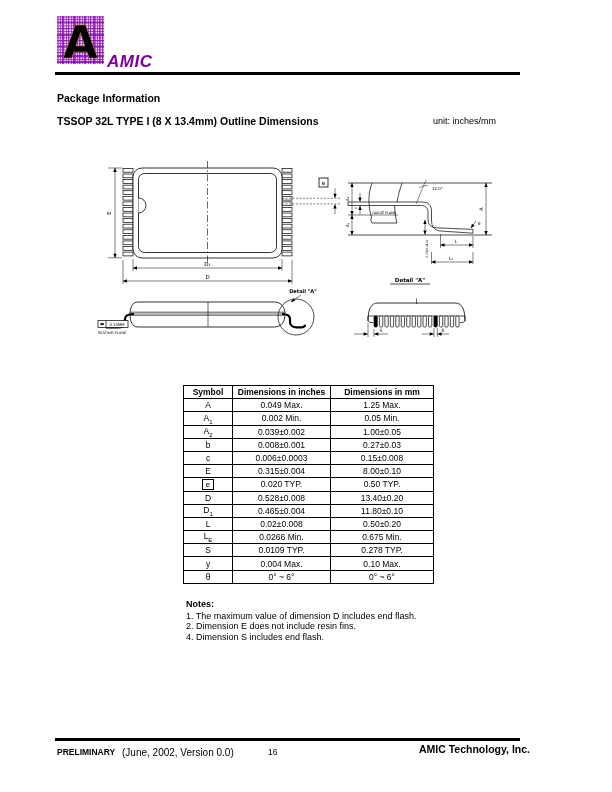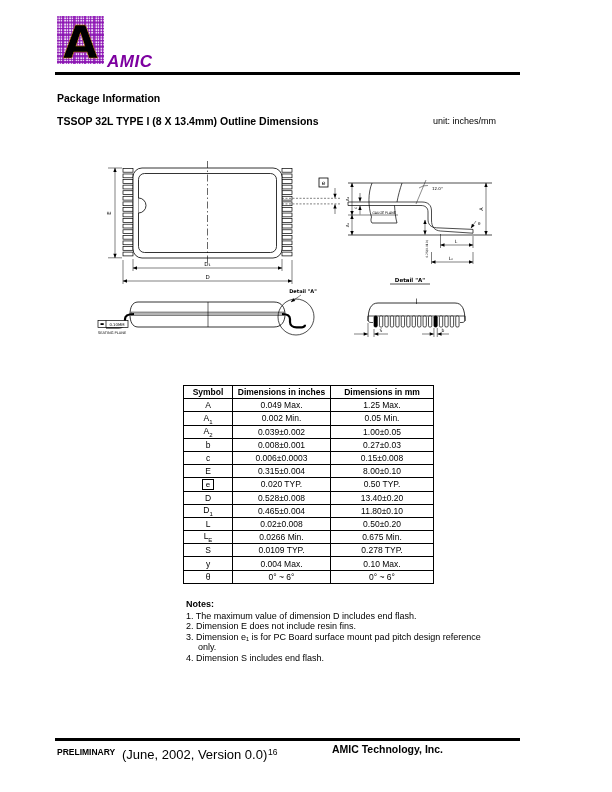--- a/index.html
+++ b/index.html
@@ -21,23 +21,23 @@
   .dim-table th{font-weight:bold;}
   .dim-table sub{font-size:6px;}
   .boxed{display:inline-block;border:1px solid #000;padding:0 2.5px;line-height:9px;font-size:8px;}
   
   .notes{left:186px;top:599px;width:296px;font-size:9px;line-height:10.5px;}
   .notes-title{font-weight:bold;margin-bottom:1px;}
   .note-item{padding-left:12px;text-indent:-12px;}
   
   .rule-bottom{left:55px;top:738px;width:465px;height:2.5px;background:#000;}
   .f-status{left:57px;top:747px;font-size:8.5px;font-weight:bold;}
-  .f-version{left:122px;top:747px;font-size:13px;}
+  .f-version{left:122px;top:747px;font-size:10px;}
   .f-page{left:268px;top:747px;font-size:8.5px;}
-  .f-company{left:255px;top:743px;width:265px;text-align:center;font-size:10.5px;font-weight:bold;}
+  .f-company{left:265px;top:743px;width:265px;text-align:right;font-size:10.5px;font-weight:bold;}
 </style>
 </head>
 <body>
 
 <div class="page">
 
   <div class="abs" style="left:57px;top:16px;width:47px;height:48px;">
     <svg width="47" height="48" viewBox="0 0 47 48">
       <rect width="47" height="48" fill="#ead9f2"></rect>
       <g fill="#9b1fc0" opacity="0.9">
@@ -372,21 +372,20 @@
           <td>0° ~ 6°</td>
         </tr>
       </tbody>
   </table>
 
   <div class="abs notes">
     <div class="notes-title">Notes:</div>
     <div id="notes-list">
         <div class="note-item">1. The maximum value of dimension D includes end flash.</div>
         <div class="note-item">2. Dimension E does not include resin fins.</div>
-        <div class="note-item">3. Dimension e₁ is for PC Board surface mount pad pitch design reference only.</div>
         <div class="note-item">4. Dimension S includes end flash.</div>
       </div>
   </div>
 
   <div class="abs rule-bottom"></div>
   <div class="abs f-status">PRELIMINARY</div>
   <div class="abs f-version">(June, 2002, Version 0.0)</div>
   <div class="abs f-page">16</div>
   <div class="abs f-company">AMIC Technology, Inc.</div>
 </div>

